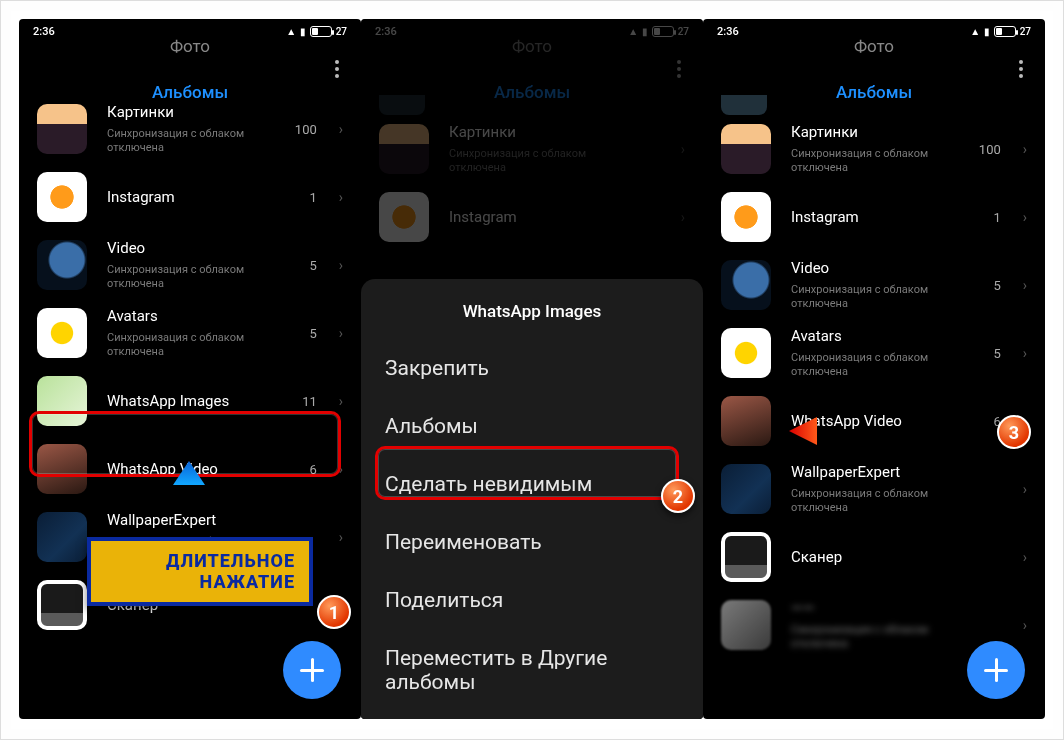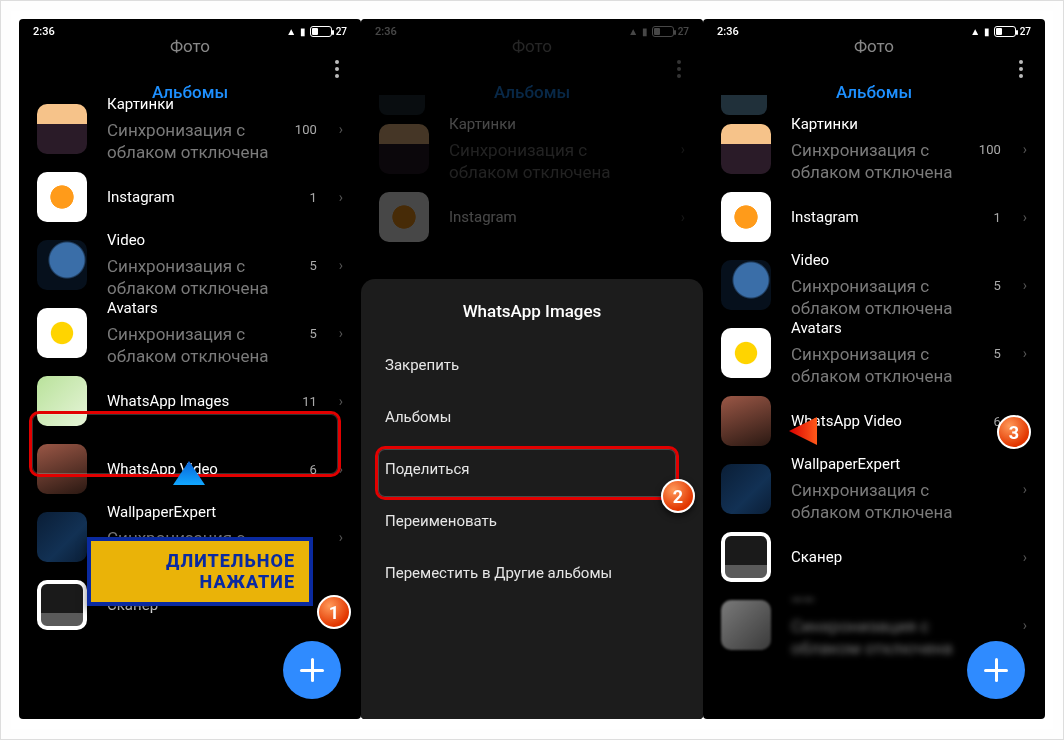--- a/index.html
+++ b/index.html
@@ -53,21 +53,21 @@
   .item {
     display: flex; align-items: center; height: 68px; gap: 20px;
     padding: 0 6px 0 6px;
   }
   .thumb {
     width: 50px; height: 50px; border-radius: 10px; flex-shrink: 0;
     background: #333 center/cover;
   }
   .meta { flex: 1; min-width: 0; }
   .title { font-size: 15px; color: #fff; line-height: 1.2; }
-  .subtitle { font-size: 17px; color: #7a7a7a; line-height: 1.3; margin-top: 6px; }
+  .subtitle { font-size: 11px; color: #7a7a7a; line-height: 1.3; margin-top: 6px; }
   .count { font-size: 13px; color: #aaa; margin-right: 2px; }
   .chev { font-size: 14px; color: #555; }
 
   .stub {
     width: 46px; height: 20px; border-radius: 0 0 8px 8px;
     margin-left: 18px; background: #20303a;
   }
 
   .thumb.sunset { background: linear-gradient(to bottom, #f6c38a 40%, #2a1b28 40%); }
   .thumb.orange { background: radial-gradient(circle at 50% 50%, #ff9b1a 0 32%, #fff 34% 100%); }
@@ -94,21 +94,21 @@
 
   .dim-overlay {
     position: absolute; inset: 0; background: rgba(0,0,0,0.72);
   }
   .sheet {
     position: absolute; left: 0; right: 0; top: 260px; bottom: 0;
     background: #1c1c1c; border-radius: 14px 14px 0 0;
     padding: 22px 22px 0 22px;
   }
   .sheet-title { font-size: 17px; color: #fff; text-align: center; font-weight: 500; margin-bottom: 18px; }
-  .sheet-item { font-size: 15px; color: #e6e6e6; padding: 17px 2px; }
+  .sheet-item { font-size: 21px; color: #e6e6e6; padding: 17px 2px; }
 
   
   .highlight-red {
     position: absolute; border: 3px solid #e20000; border-radius: 10px;
     box-shadow: 0 0 0 1px rgba(255,255,255,0.2) inset;
     pointer-events: none;
   }
   .badge {
     position: absolute; width: 34px; height: 34px; border-radius: 50%;
     background: radial-gradient(circle at 35% 30%, #ff9a5a, #e23600 70%);
@@ -290,22 +290,23 @@
           <div class="count"></div>
           <div class="chev">›</div>
         </div>
       </div>
     <div class="dim-overlay"></div>
     <div class="sheet">
       <div class="sheet-title">WhatsApp Images</div>
       <div id="sheet-items">
           <div class="sheet-item">Закрепить</div>
           <div class="sheet-item">Альбомы</div>
+          <div class="sheet-item">Сделать невидимым</div>
+          <div class="sheet-item">Переименовать</div>
           <div class="sheet-item">Поделиться</div>
-          <div class="sheet-item">Переименовать</div>
           <div class="sheet-item">Переместить в Другие альбомы</div>
         </div>
     </div>
     <div class="highlight-red" style="left:14px; top:427px; width:304px; height:54px;"></div>
     <div class="badge" style="left:300px; top:460px;">
         <span>2</span>
       </div>
   </div>
 
   <div class="phone">

